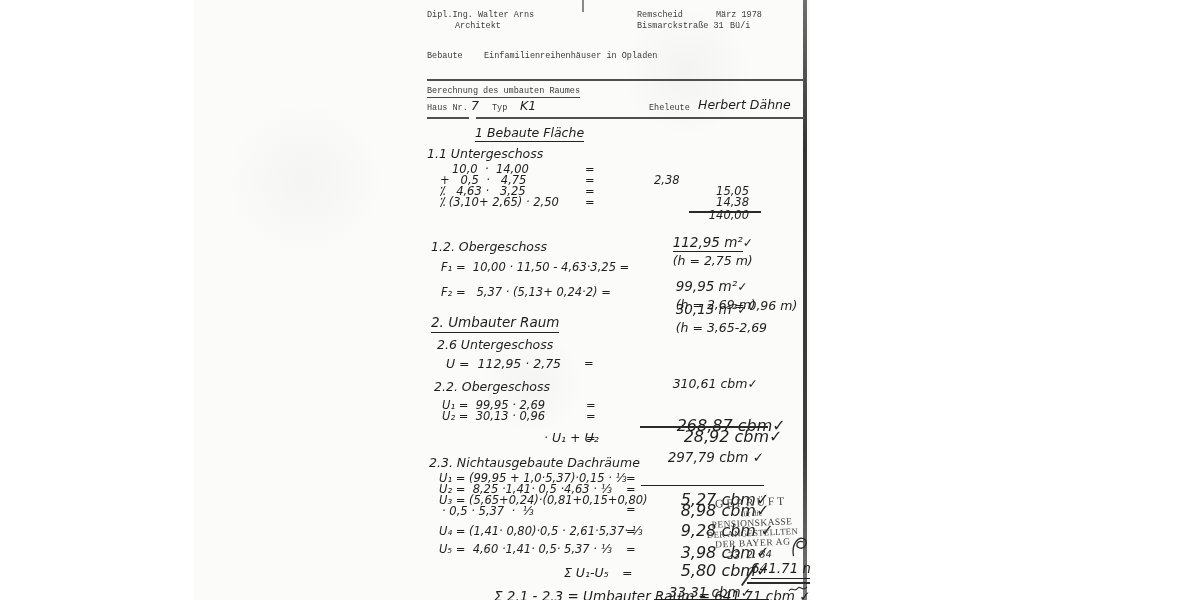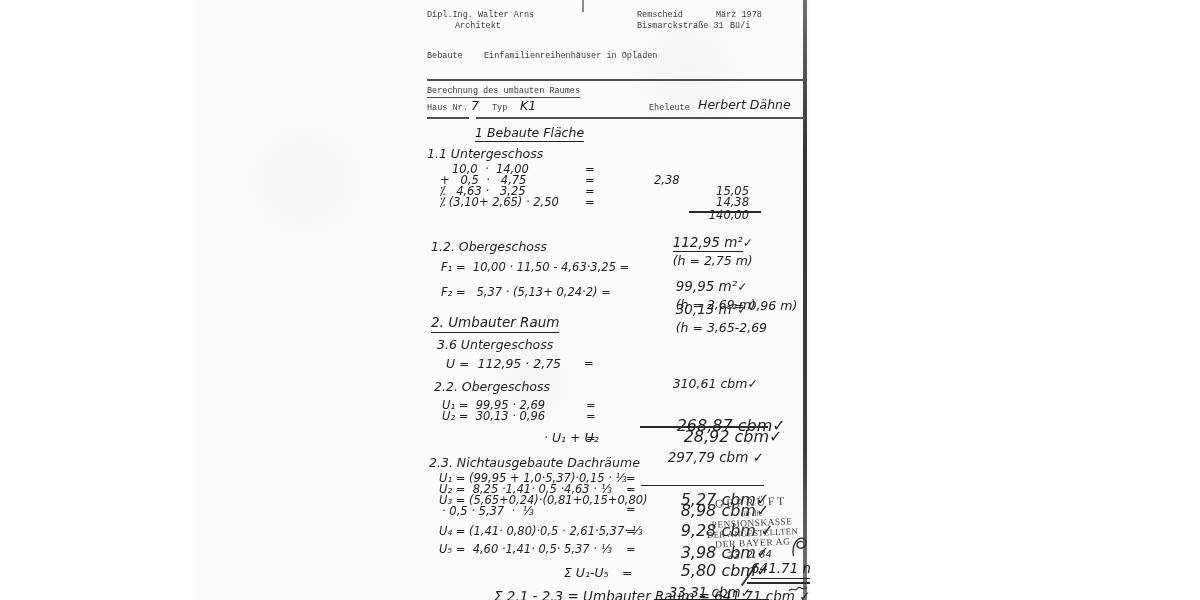--- a/index.html
+++ b/index.html
@@ -94,21 +94,21 @@
       <span class="hw-h">(h = 2,69 m)</span>
     </div>
     <span class="hw" style="left:247px;top:286px;">F₂ =   5,37 · (5,13+ 0,24·2) =</span>
     <div class="grp" style="left:455px;top:282px;">
       <span class="hw-b">30,13 m²</span><span class="hw-h">✓</span>
       <span class="hw-h">(h = 3,65-2,69</span>
     </div>
     <span class="hw hw-h" style="left:540px;top:299px;">= 0,96 m)</span>
 
     <span class="hw hw-b ul" style="left:237px;top:315px;">2. Umbauter Raum</span>
-    <span class="hw hw-h" style="left:243px;top:338px;">3.6 Untergeschoss</span>
+    <span class="hw hw-h" style="left:243px;top:338px;">2.6 Untergeschoss</span>
     <span class="hw hw-h" style="left:252px;top:357px;">U =  112,95 · 2,75</span>
     <span class="hw" style="left:390px;top:357px;">=</span>
     <div class="grp" style="left:452px;top:356px;">
       <span class="hw-h">310,61 cbm</span><span class="hw-h">✓</span>
     </div>
 
     <span class="hw hw-h" style="left:240px;top:380px;">2.2. Obergeschoss</span>
     <span class="hw" style="left:248px;top:399px;">U₁ =  99,95 · 2,69</span>
     <span class="hw" style="left:392px;top:399px;">=</span>
     <div class="grp" style="left:456px;top:398px;">

